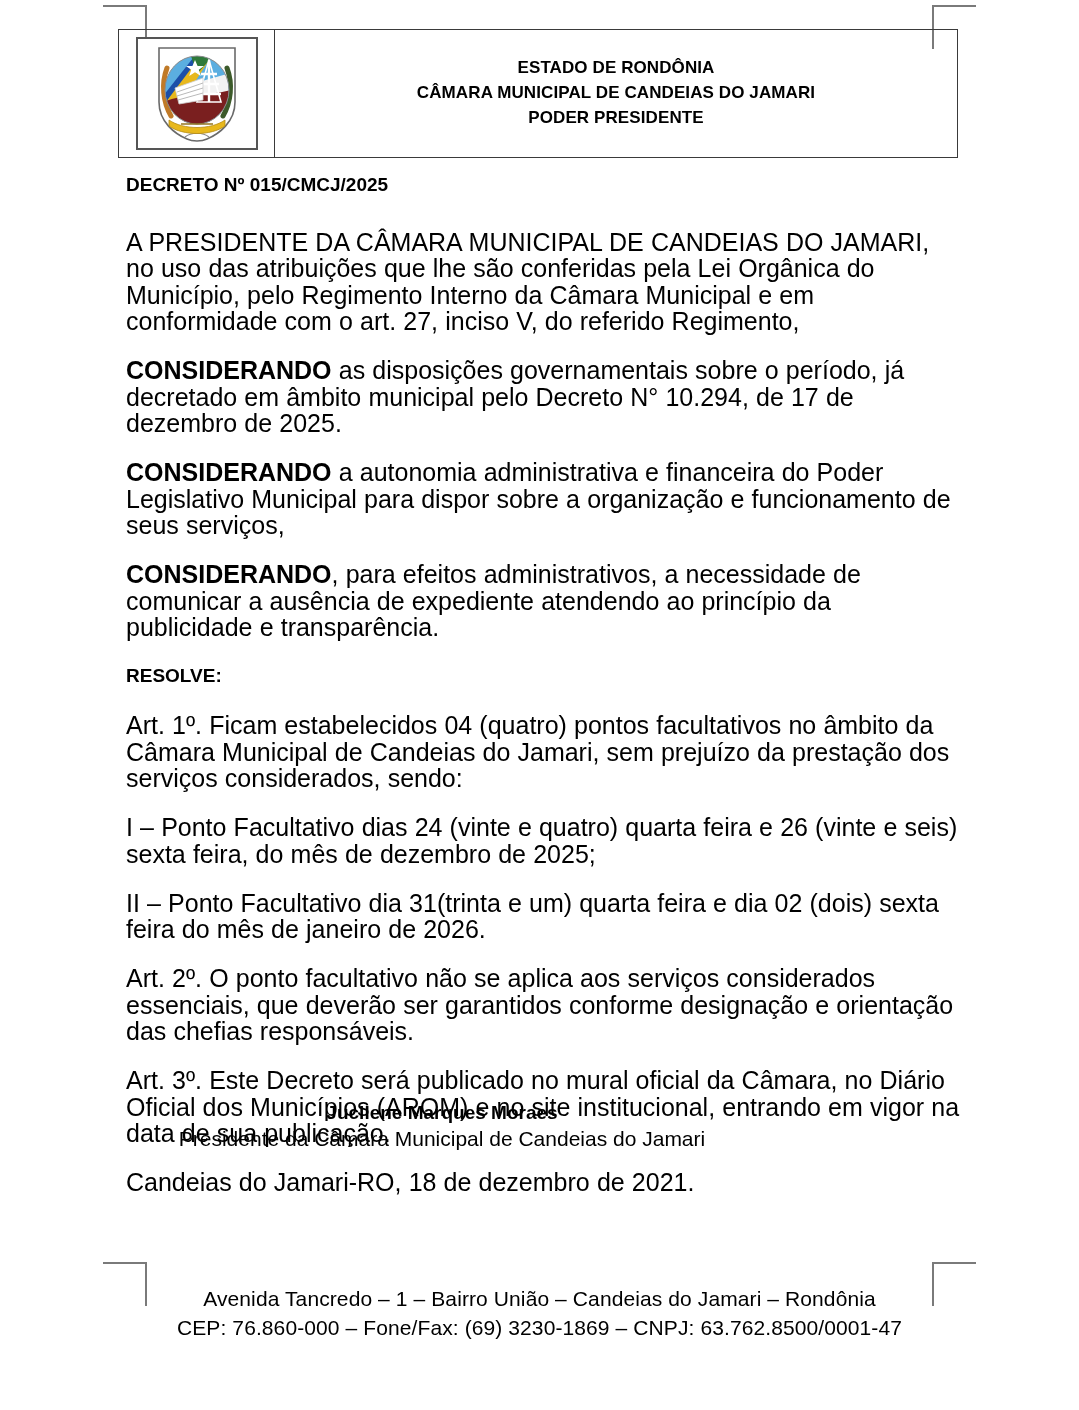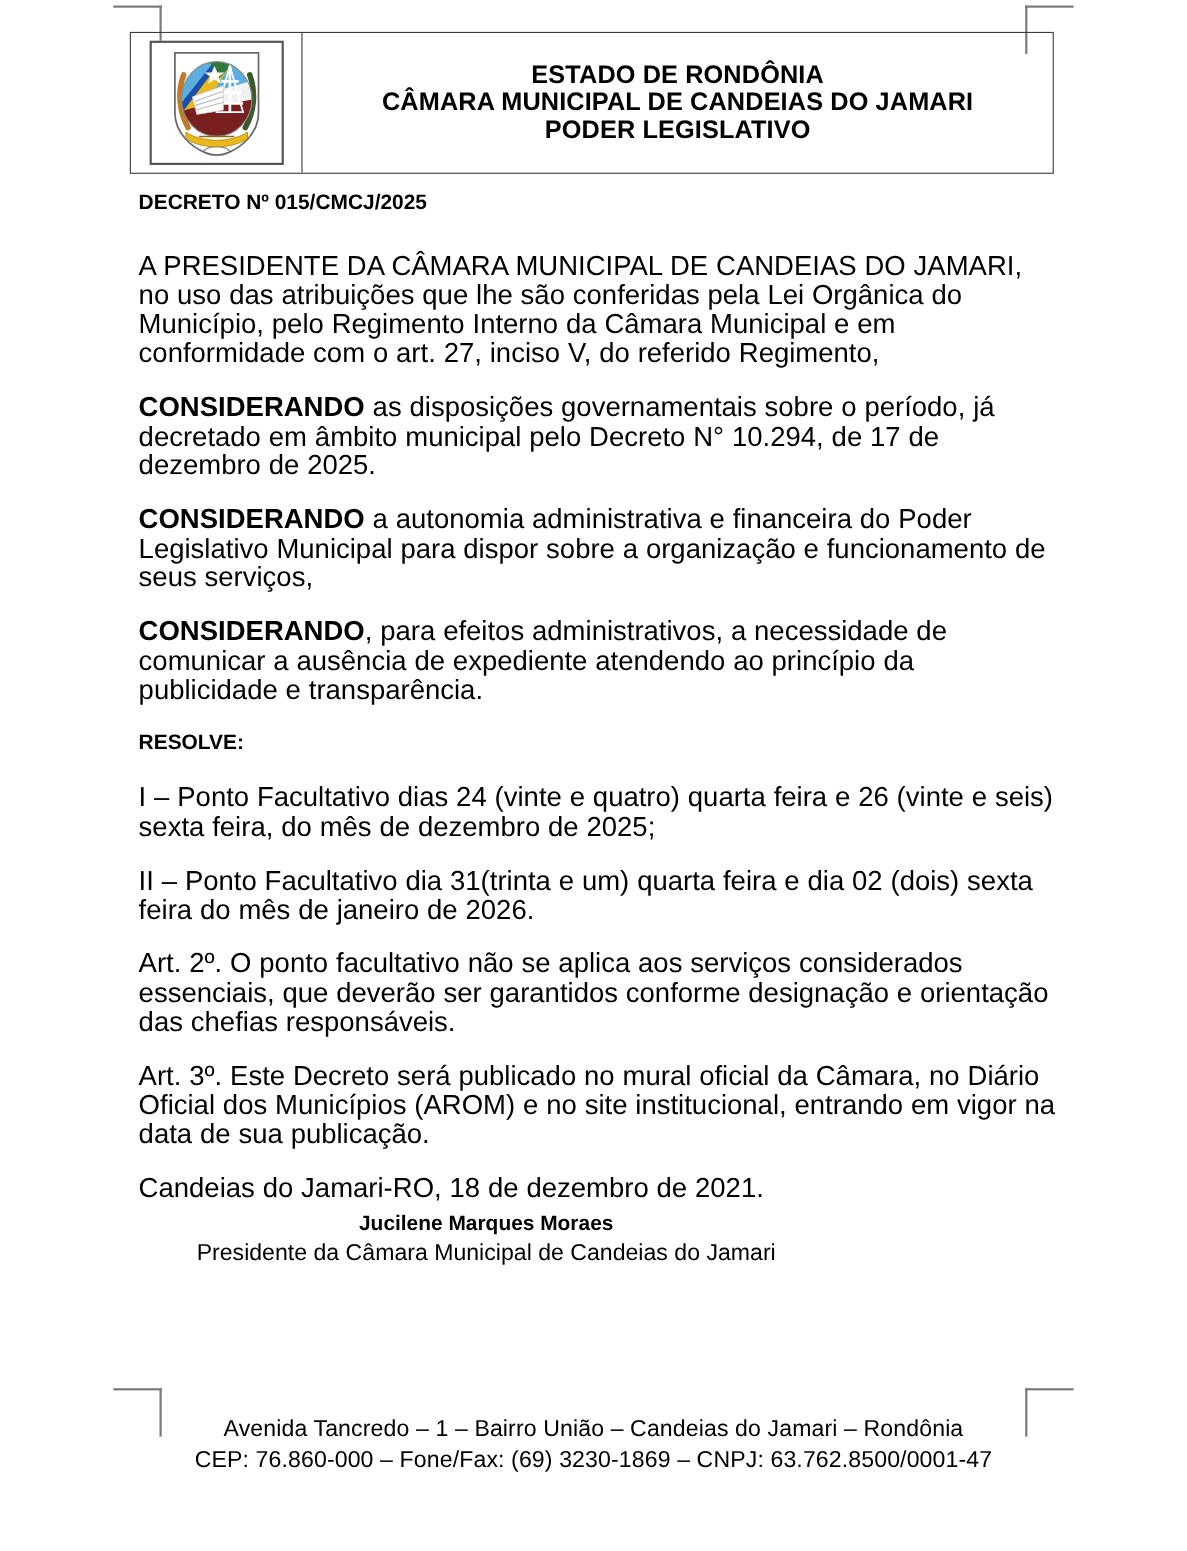--- a/index.html
+++ b/index.html
@@ -74,21 +74,21 @@
   .header-title-cell {
     flex: 1 1 auto;
     display: flex;
     flex-direction: column;
     align-items: center;
     justify-content: center;
     padding: 4px 10px 6px 10px;
     box-sizing: border-box;
   }
   .header-line {
-    font-size: 23px;
+    font-size: 17px;
     font-weight: bold;
     line-height: 25px;
     letter-spacing: 0.1px;
     white-space: nowrap;
   }
 
   
   .coat-frame {
     width: 122px;
     height: 113px;
@@ -215,38 +215,39 @@
         <ellipse cx="46" cy="46" rx="32" ry="34" fill="none" stroke="#8a8a8a" stroke-width="1"></ellipse>
 
         <path d="M18 76 C32 86 60 86 74 76 L74 82 C60 92 32 92 18 82 Z" fill="#E8B81C" stroke="#B58A12" stroke-width="0.8"></path>
         <path d="M30 80 L62 80" stroke="#8a6a10" stroke-width="1.4"></path>
       </svg>
     </div>
   </div>
   <div class="header-title-cell">
     <div class="header-line">ESTADO DE RONDÔNIA</div>
     <div class="header-line">CÂMARA MUNICIPAL DE CANDEIAS DO JAMARI</div>
-    <div class="header-line">PODER LEGISLATIVO</div>
+    <div class="header-line">PODER PRESIDENTE</div>
   </div>
 </div>
 
 <div class="doc-body">
 
   <div class="title-decreto">DECRETO Nº 015/CMCJ/2025</div>
 
   <p class="para"><span>A PRESIDENTE DA CÂMARA MUNICIPAL DE CANDEIAS DO JAMARI,</span><span> no uso das atribuições que lhe são conferidas pela Lei Orgânica do Município, pelo Regimento Interno da Câmara Municipal e em conformidade com o art. 27, inciso V, do referido Regimento,</span></p>
 
   <p class="para"><b>CONSIDERANDO</b><span> as disposições governamentais sobre o período, já decretado em âmbito municipal pelo Decreto N° 10.294, de 17 de dezembro de 2025.</span></p>
 
   <p class="para"><b>CONSIDERANDO</b><span> a autonomia administrativa e financeira do Poder Legislativo Municipal para dispor sobre a organização e funcionamento de seus serviços,</span></p>
 
   <p class="para"><b>CONSIDERANDO</b><span>, para efeitos administrativos, a necessidade de comunicar a ausência de expediente atendendo ao princípio da publicidade e transparência.</span></p>
 
   <div class="resolve-head">RESOLVE:</div>
 
+  <p class="para">Art. 1º. Ficam estabelecidos 04 (quatro) pontos facultativos no âmbito da Câmara Municipal de Candeias do Jamari, sem prejuízo da prestação dos serviços considerados, sendo:</p>
   <p class="para">I – Ponto Facultativo dias 24 (vinte e quatro) quarta feira e 26 (vinte e seis) sexta feira, do mês de dezembro de 2025;</p>
   <p class="para">II – Ponto Facultativo dia 31(trinta e um) quarta feira e dia 02 (dois) sexta feira do mês de janeiro de 2026.</p>
   <p class="para">Art. 2º. O ponto facultativo não se aplica aos serviços considerados essenciais, que deverão ser garantidos conforme designação e orientação das chefias responsáveis.</p>
   <p class="para">Art. 3º. Este Decreto será publicado no mural oficial da Câmara, no Diário Oficial dos Municípios (AROM) e no site institucional, entrando em vigor na data de sua publicação.</p>
   <p class="para">Candeias do Jamari-RO, 18 de dezembro de 2021.</p>
 
 </div>
 
 <div class="signature">
   <div class="sig-name">Jucilene Marques Moraes</div>

